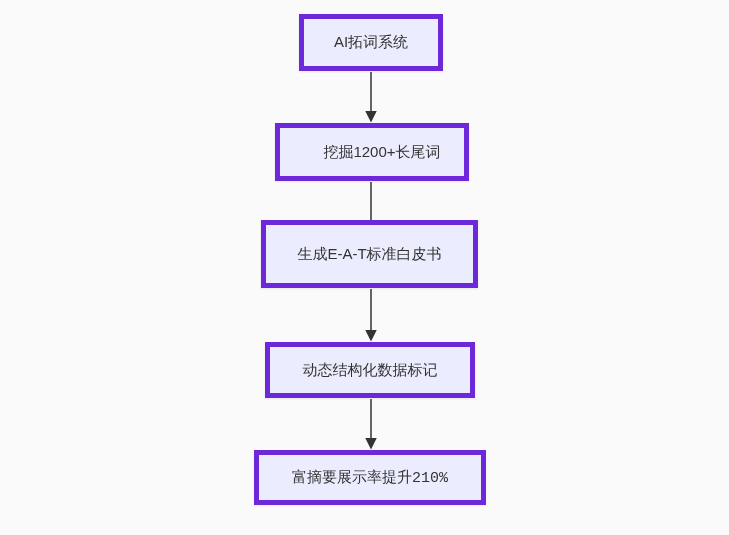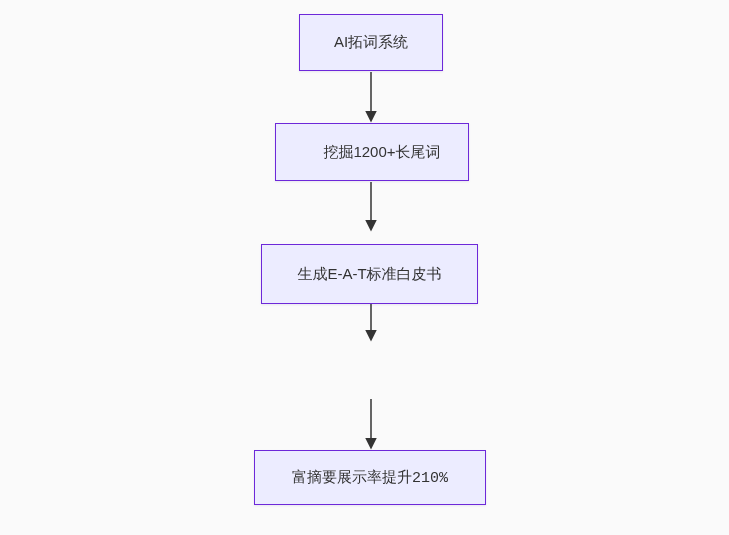--- a/index.html
+++ b/index.html
@@ -20,32 +20,32 @@
     left: 0;
     top: 0;
     width: 729px;
     height: 535px;
     pointer-events: none;
   }
   .node {
     position: absolute;
     box-sizing: border-box;
     background: #ececff;
-    border: 1px solid #6d28d9;
+    border: 5px solid #6d28d9;
     color: #333333;
     font-size: 15px;
     display: flex;
     align-items: center;
     justify-content: center;
     text-align: center;
     box-shadow: 0 1px 2px rgba(80, 60, 140, 0.10);
   }
   .node-1 { left: 299px; top: 14px;  width: 144px; height: 57px; }
   .node-2 { left: 275px; top: 123px; width: 194px; height: 58px; padding-left: 20px; }
-  .node-3 { left: 261px; top: 244px; width: 217px; height: 60px; }
+  .node-3 { left: 261px; top: 220px; width: 217px; height: 68px; }
   .node-4 { left: 265px; top: 342px; width: 210px; height: 56px; }
   .node-5 { left: 254px; top: 450px; width: 232px; height: 55px; font-family: Liberation Mono, monospace; }
 </style>
 </head>
 <body>
 
 <div class="canvas">
 
   <svg class="edges" width="729" height="535" viewBox="0 0 729 535" xmlns="http://www.w3.org/2000/svg">
     <defs>
@@ -64,18 +64,21 @@
   </div>
 
   <div class="node node-2">
     <span>挖掘1200+长尾词</span>
   </div>
 
   <div class="node node-3">
     <span>生成E-A-T标准白皮书</span>
   </div>
 
+  <div class="node node-4">
+    <span>动态结构化数据标记</span>
+  </div>
 
   <div class="node node-5">
     <span>富摘要展示率提升210%</span>
   </div>
 
 </div>
 
 </body></html>

